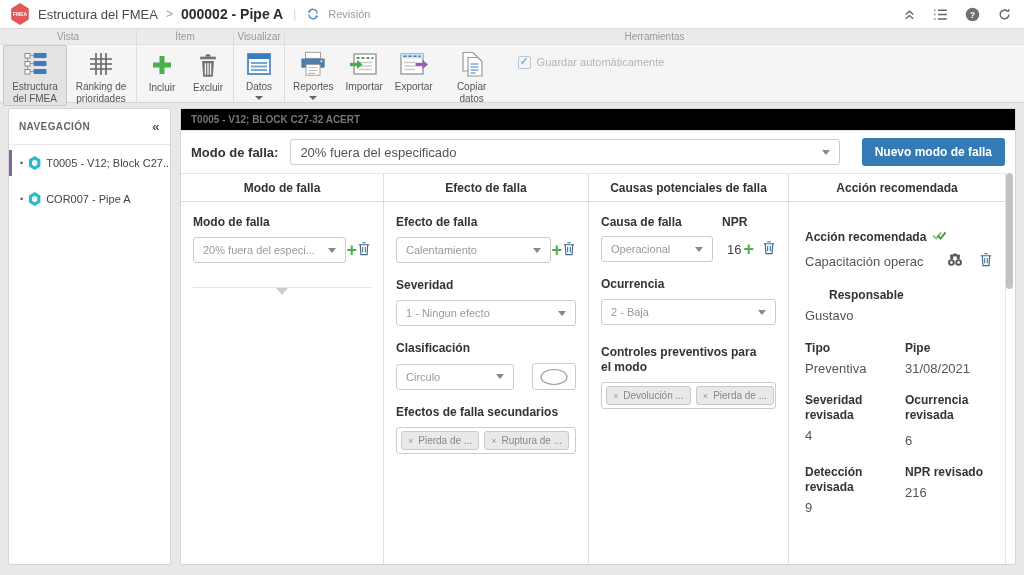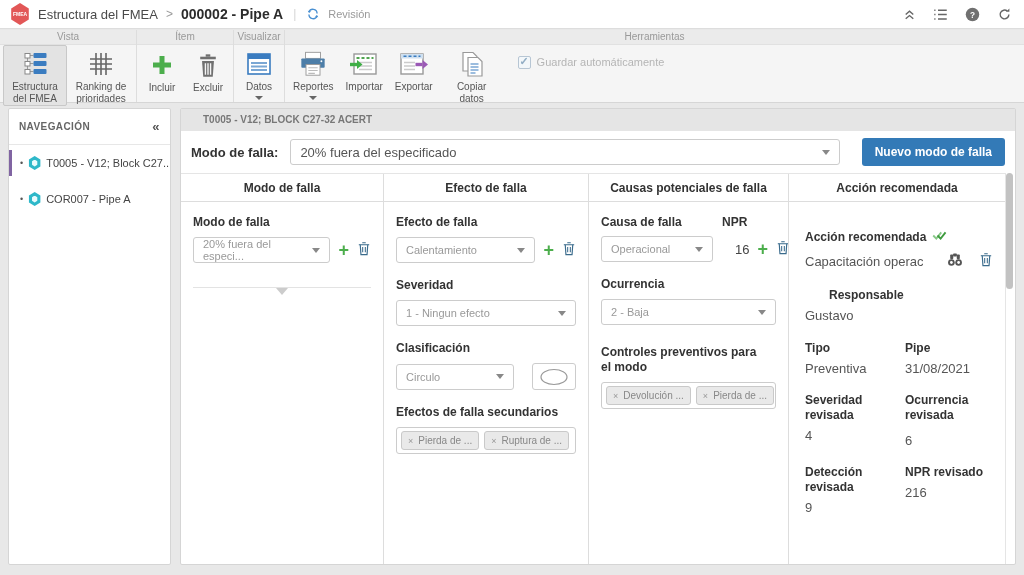--- a/index.html
+++ b/index.html
@@ -38,38 +38,38 @@
   .sb-head{height:36px;border-bottom:1px solid #e7e7e7;display:flex;align-items:center;justify-content:space-between;padding:0 10px;font-size:10px;font-weight:bold;color:#666;letter-spacing:.4px;}
   .sb-collapse{color:#555;font-size:13px;font-weight:bold;}
   .sb-item{position:relative;display:flex;align-items:center;gap:5px;padding:11px 4px 11px 11px;font-size:11px;color:#444;white-space:nowrap;overflow:hidden;}
   .sb-item.selected::before{content:"";position:absolute;left:0;top:5px;bottom:5px;width:3px;background:#8064a2;}
   .bullet{color:#555;font-size:9px;}
   .hex-node{width:13px;height:14px;background:#2eb8c9;clip-path:polygon(50% 0,94% 25%,94% 75%,50% 100%,6% 75%,6% 25%);display:flex;align-items:center;justify-content:center;flex:0 0 13px;}
   .hex-node span{display:block;width:6px;height:7px;background:#e9fbfd;clip-path:polygon(50% 0,94% 25%,94% 75%,50% 100%,6% 75%,6% 25%);}
 
   
   .main{position:absolute;left:180px;top:108px;width:836px;height:457px;background:#fff;border:1px solid #d5d5d5;border-radius:2px;display:flex;flex-direction:column;}
-  .m-title{height:22px;background:#e5e5e5;border-bottom:1px solid #e5e5e5;font-size:10px;font-weight:bold;color:#777;display:flex;align-items:center;padding:0 22px;flex:0 0 22px;}
+  .m-title{height:22px;background:#000000;border-bottom:1px solid #e5e5e5;font-size:10px;font-weight:bold;color:#777;display:flex;align-items:center;padding:0 10px;flex:0 0 22px;}
   .m-mode{height:42px;display:flex;align-items:center;padding:0 10px;flex:0 0 42px;}
   .m-mode-lbl{font-size:13px;font-weight:bold;color:#333;white-space:nowrap;margin-right:12px;}
   .select{border:1px solid #ccc;border-radius:3px;background:#fff;height:26px;display:flex;align-items:center;justify-content:space-between;padding:0 9px;font-size:13px;color:#555;}
   .caret{width:0;height:0;border-left:4px solid transparent;border-right:4px solid transparent;border-top:5px solid #888;flex:0 0 auto;margin-left:6px;}
   .mode-select{flex:1;margin-right:22px;}
   .btn-primary{background:#337ab7;color:#fff;font-size:12px;font-weight:bold;height:28px;padding:0 13px;border-radius:3px;display:flex;align-items:center;white-space:nowrap;}
 
   .table{flex:1;display:flex;flex-direction:column;border-top:1px solid #e5e5e5;margin-right:9px;border-right:1px solid #e5e5e5;min-height:0;}
   .thead{display:grid;grid-template-columns:203px 205px 200px 1fr;border-bottom:1px solid #ddd;}
   .th{padding:7px 4px 6px;font-size:12px;font-weight:bold;color:#333;text-align:center;border-right:1px solid #ddd;}
   .th:last-child{border-right:none;}
   .tbody{flex:1;display:grid;grid-template-columns:203px 205px 200px 1fr;min-height:0;}
   .td{border-right:1px solid #ddd;padding:13px 12px;overflow:hidden;}
   .td:last-child{border-right:none;padding:8px 8px 0 16px;}
 
   .flabel{font-size:12px;font-weight:bold;color:#333;margin-bottom:7px;line-height:1.25;}
-  .frow{display:flex;align-items:center;gap:8px;}
+  .frow{display:flex;align-items:center;}
   .select.sm{height:26px;font-size:11px;color:#999;flex:1;min-width:0;}
   .select.fixed{flex:0 0 118px;}
   .plus-icon{color:#4cae4c;font-size:18px;font-weight:bold;line-height:16px;}
   .fsec{margin-top:15px;}
   .multibox{border:1px solid #ccc;border-radius:3px;padding:3px 4px;display:flex;gap:5px;min-height:27px;align-items:center;}
   .tag{background:#e9e9e9;border:1px solid #c9c9c9;border-radius:3px;font-size:10px;color:#888;padding:3px 6px;display:flex;gap:5px;align-items:center;white-space:nowrap;}
   .tag-x{color:#999;font-size:9px;}
   .col-divider{margin-top:24px;border-top:1px solid #e3e3e3;position:relative;}
   .col-divider::after{content:"";position:absolute;left:50%;top:0;transform:translateX(-50%);border:6px solid transparent;border-top:7px solid #ccc;}
   .ellipse-box{width:44px;height:27px;border:1px solid #ccc;border-radius:3px;display:flex;align-items:center;justify-content:center;margin-left:auto;}

